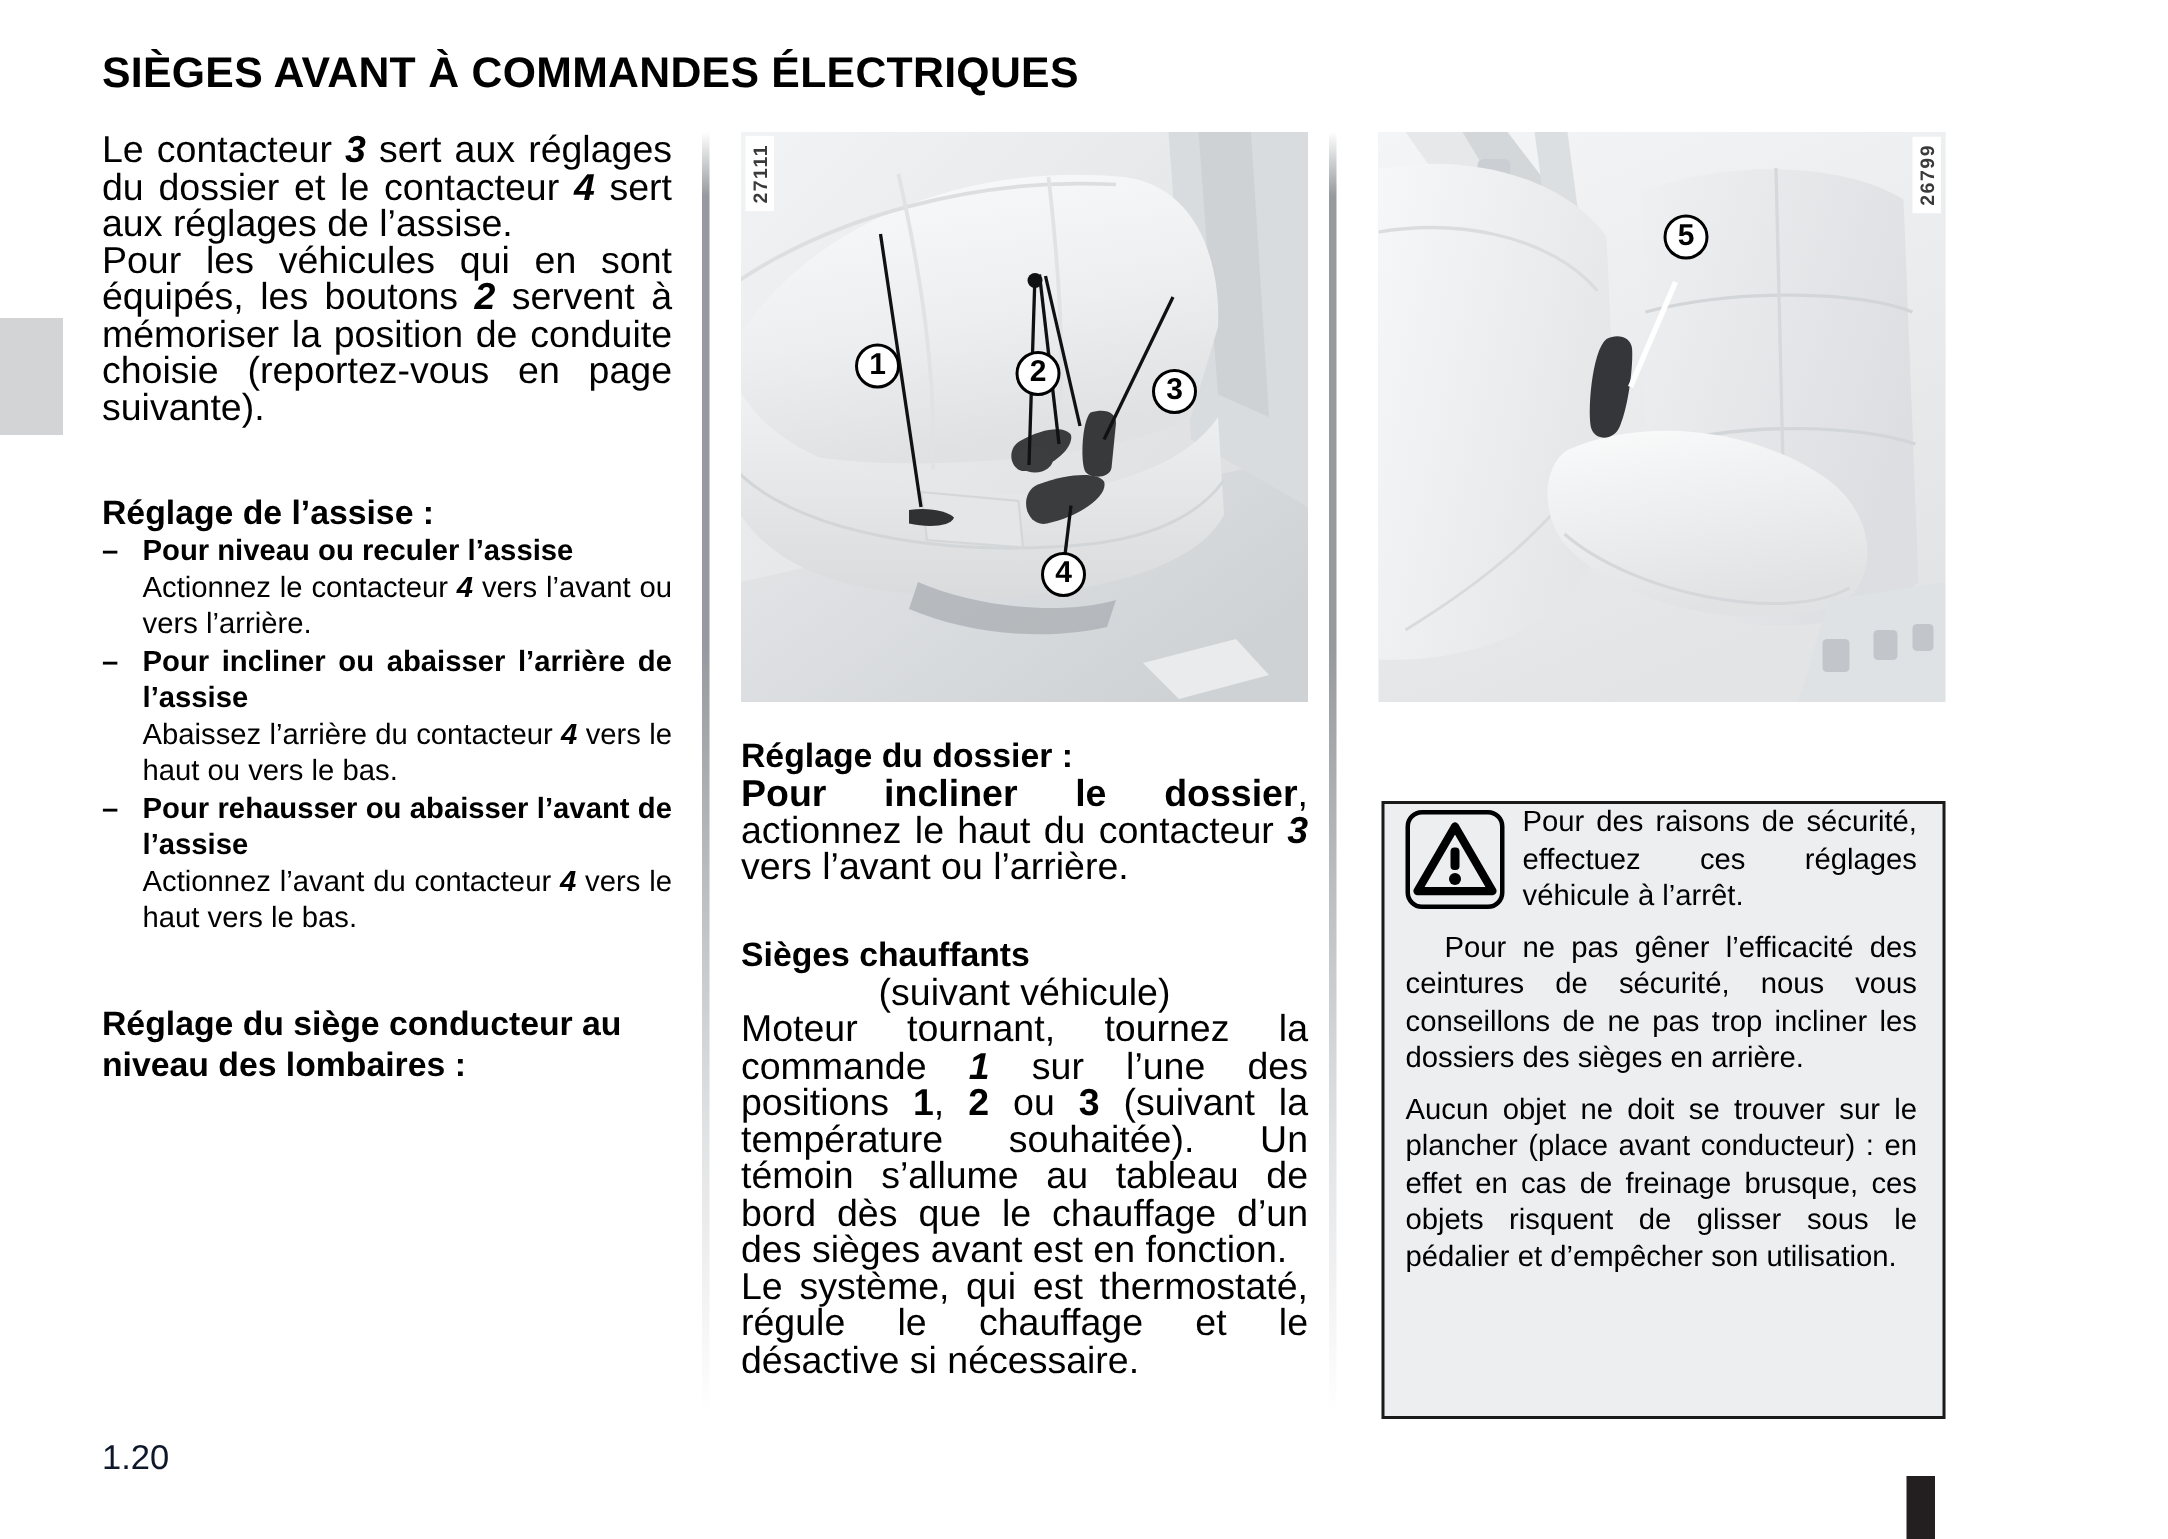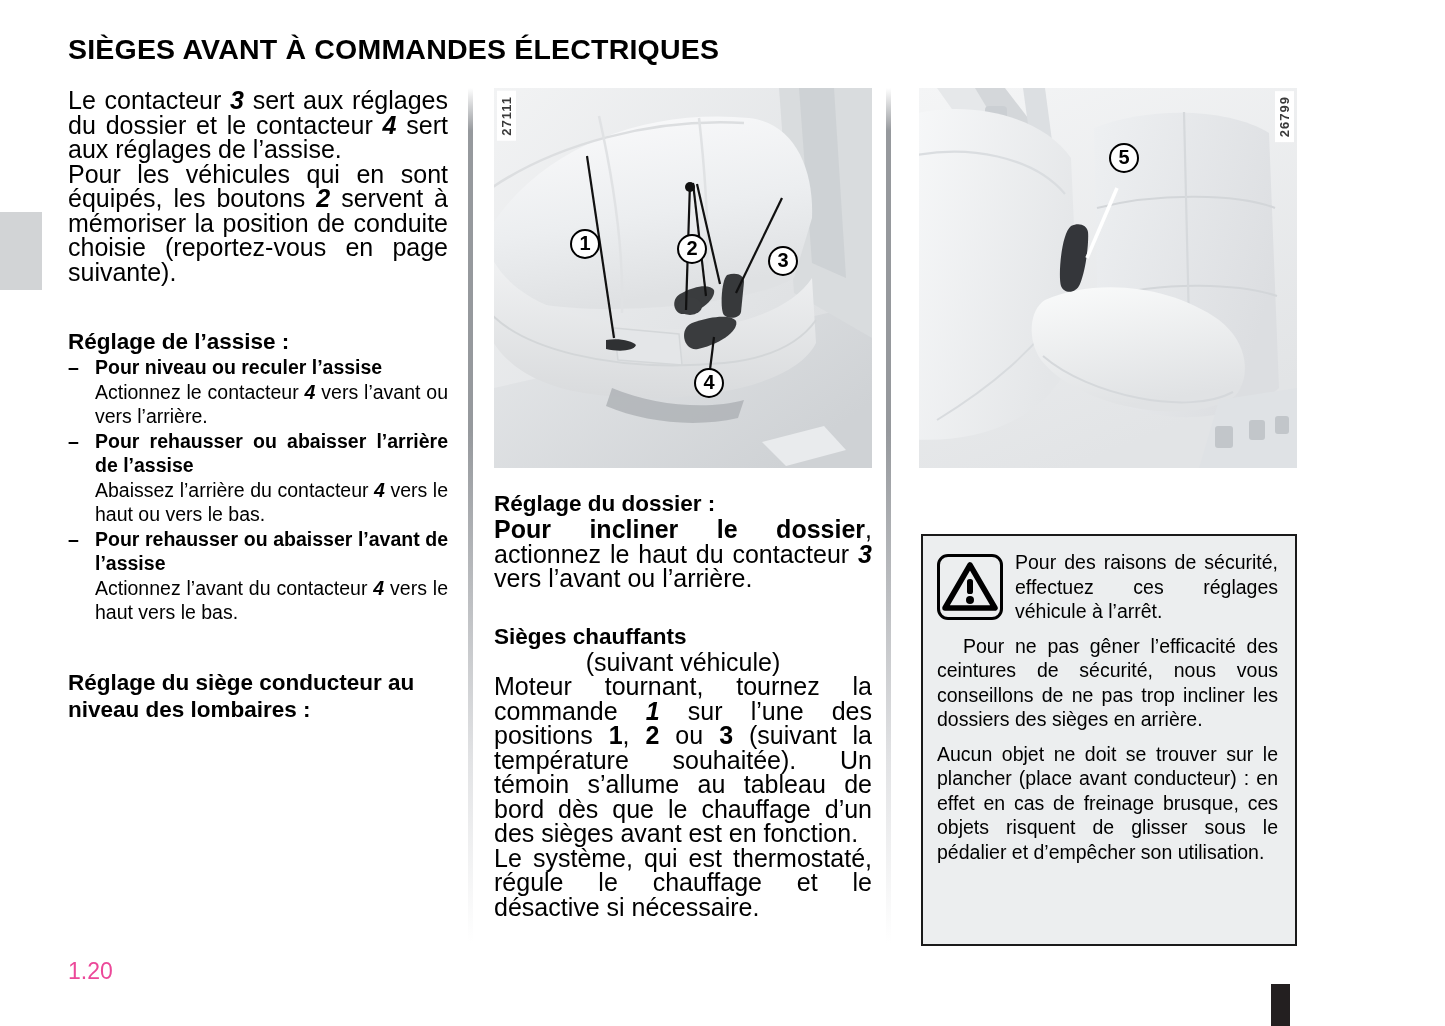--- a/index.html
+++ b/index.html
@@ -151,21 +151,21 @@
   
   .warn-box {
     position: absolute;
     left: 921px;
     top: 534px;
     width: 376px;
     height: 412px;
     border: 2.5px solid #1a1a1a;
     background: #eceeef;
     box-sizing: border-box;
-    padding: 14px 17px 10px 14px;
+    padding: 0 17px 10px 14px;
   }
   .warn-icon {
     float: left;
     width: 66px;
     height: 66px;
     margin: 4px 12px 2px 0;
     border: 3px solid #000;
     border-radius: 11px;
     box-sizing: border-box;
     background: #eceeef;
@@ -176,21 +176,21 @@
     text-align: justify;
   }
   .warn-indent { text-indent: 26px; }
 
   
   .page-num {
     position: absolute;
     left: 68px;
     top: 958px;
     font-size: 23px;
-    color: #ec4899;
+    color: #0f172a;
   }
   .corner-mark {
     position: absolute;
     left: 1271px;
     top: 984px;
     width: 19px;
     height: 42px;
     background: #231f20;
   }
 </style>
@@ -215,21 +215,21 @@
   <h2 class="sec">Réglage de l’assise :</h2>
 
   <div class="dash-item">
     <span class="dash">–</span>
     <div class="dash-head">Pour niveau ou reculer l’assise</div>
     <div class="dash-body"><span>Actionnez le contacteur </span><span class="bi">4</span><span> vers l’avant ou vers l’arrière.</span></div>
   </div>
 
   <div class="dash-item">
     <span class="dash">–</span>
-    <div class="dash-head">Pour rehausser ou abaisser l’arrière de l’assise</div>
+    <div class="dash-head">Pour incliner ou abaisser l’arrière de l’assise</div>
     <div class="dash-body"><span>Abaissez l’arrière du contacteur </span><span class="bi">4</span><span> vers le haut ou vers le bas.</span></div>
   </div>
 
   <div class="dash-item">
     <span class="dash">–</span>
     <div class="dash-head">Pour rehausser ou abaisser l’avant de l’assise</div>
     <div class="dash-body"><span>Actionnez l’avant du contacteur </span><span class="bi">4</span><span> vers le haut vers le bas.</span></div>
   </div>
 
   <div class="gap-xl"></div>

